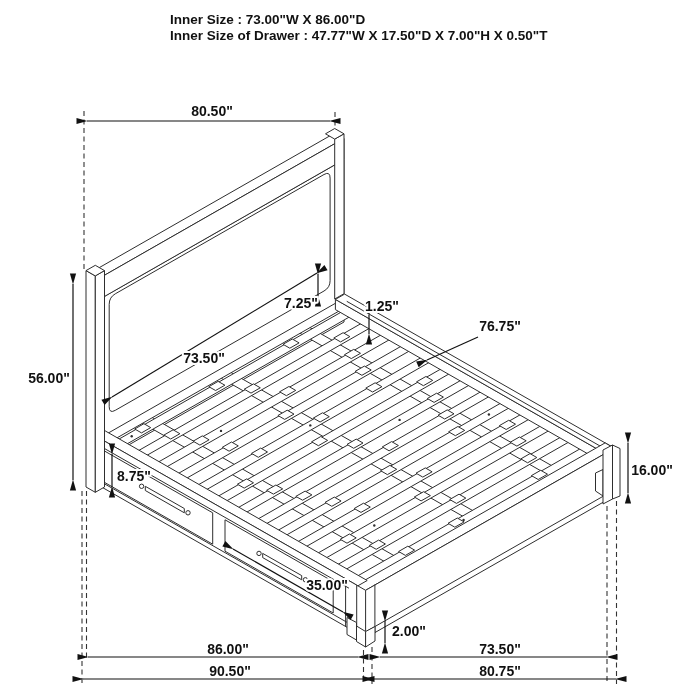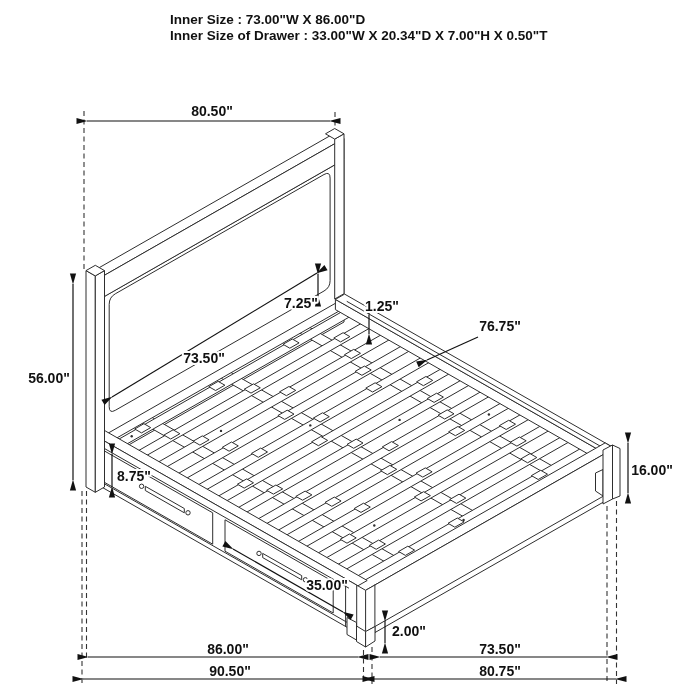--- a/index.html
+++ b/index.html
@@ -15,21 +15,21 @@
   .ext{stroke:#333;stroke-width:1.1;fill:none;stroke-dasharray:5,3.5;}
   .dim-label{font-family:"Liberation Sans",sans-serif;font-weight:bold;font-size:14px;
              fill:#111;paint-order:stroke;stroke:#ffffff;stroke-width:4px;stroke-linejoin:round;}
 </style>
 </head>
 <body>
 
 <div class="canvas">
   <div class="hdr">
     <div>Inner Size : 73.00"W X 86.00"D</div>
-    <div>Inner Size of Drawer : 33.00"W X 20.34"D X 7.00"H X 0.50"T</div>
+    <div>Inner Size of Drawer : 47.77"W X 17.50"D X 7.00"H X 0.50"T</div>
   </div>
   <svg id="bed-svg" width="700" height="700" viewBox="0 0 700 700">
     <defs>
       <marker id="ah" orient="auto-start-reverse" markerUnits="userSpaceOnUse" markerWidth="12" markerHeight="9" refX="0.5" refY="0" viewBox="0 -4.5 12 9">
         <path d="M0,0 L11,3.1 L11,-3.1 Z" fill="#111"></path>
       </marker>
     </defs>
   <g>
         <polygon points="99.9,461.4 344.0,322.0 344.0,159.6 99.9,299.0" class="face"></polygon>
         <polygon points="86.0,275.2 334.7,133.1 344.0,138.4 95.3,280.5" class="face"></polygon>

